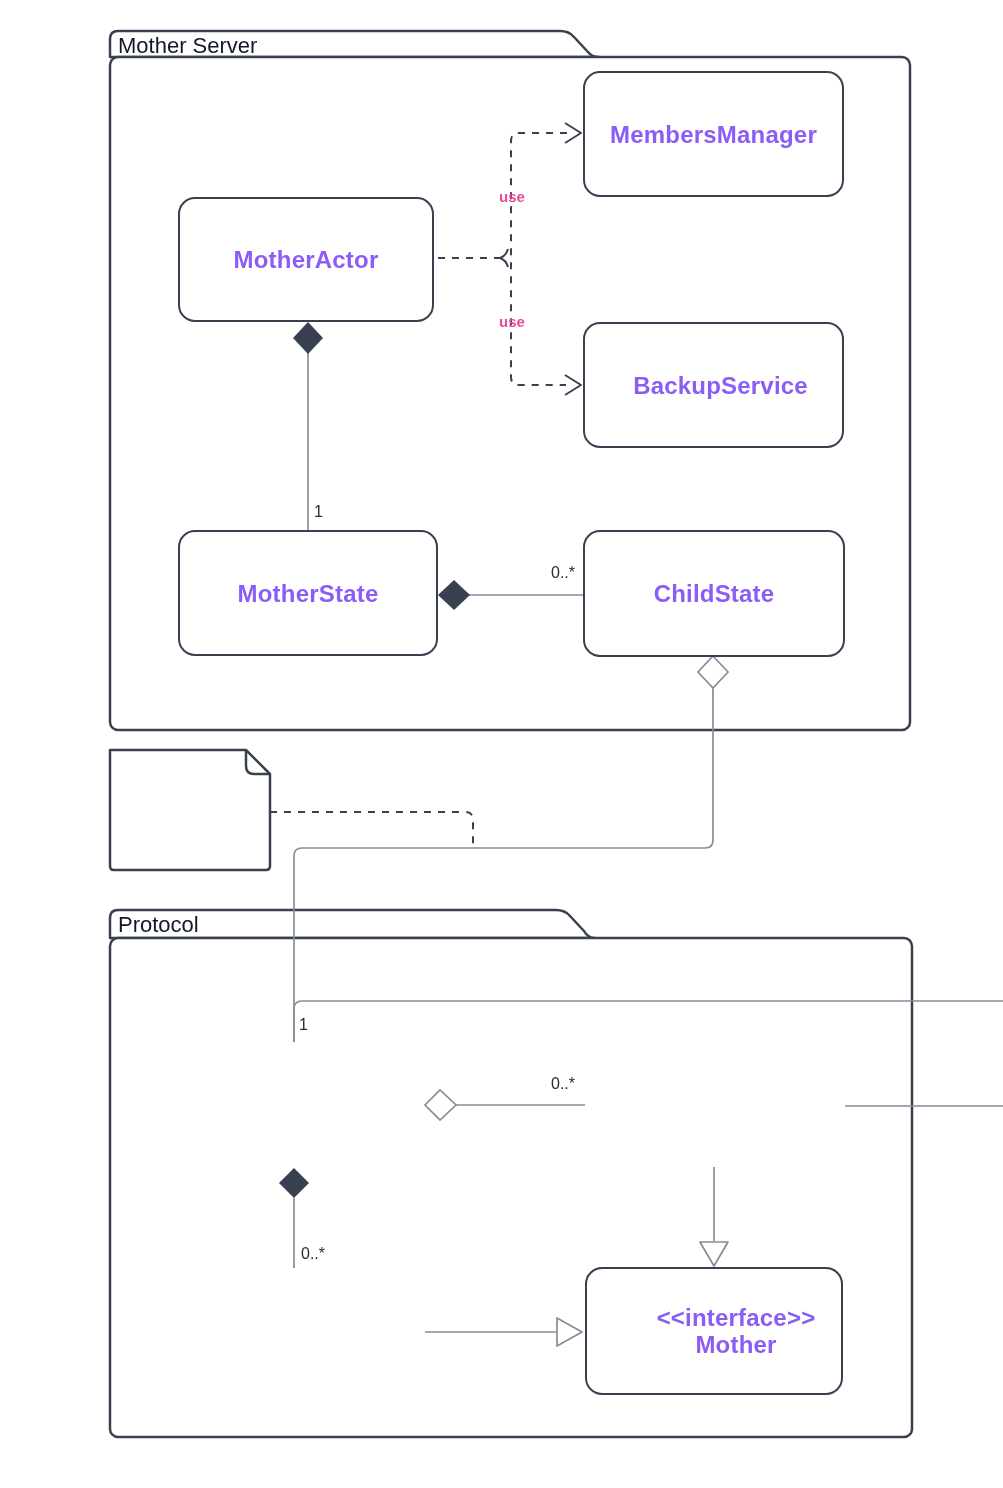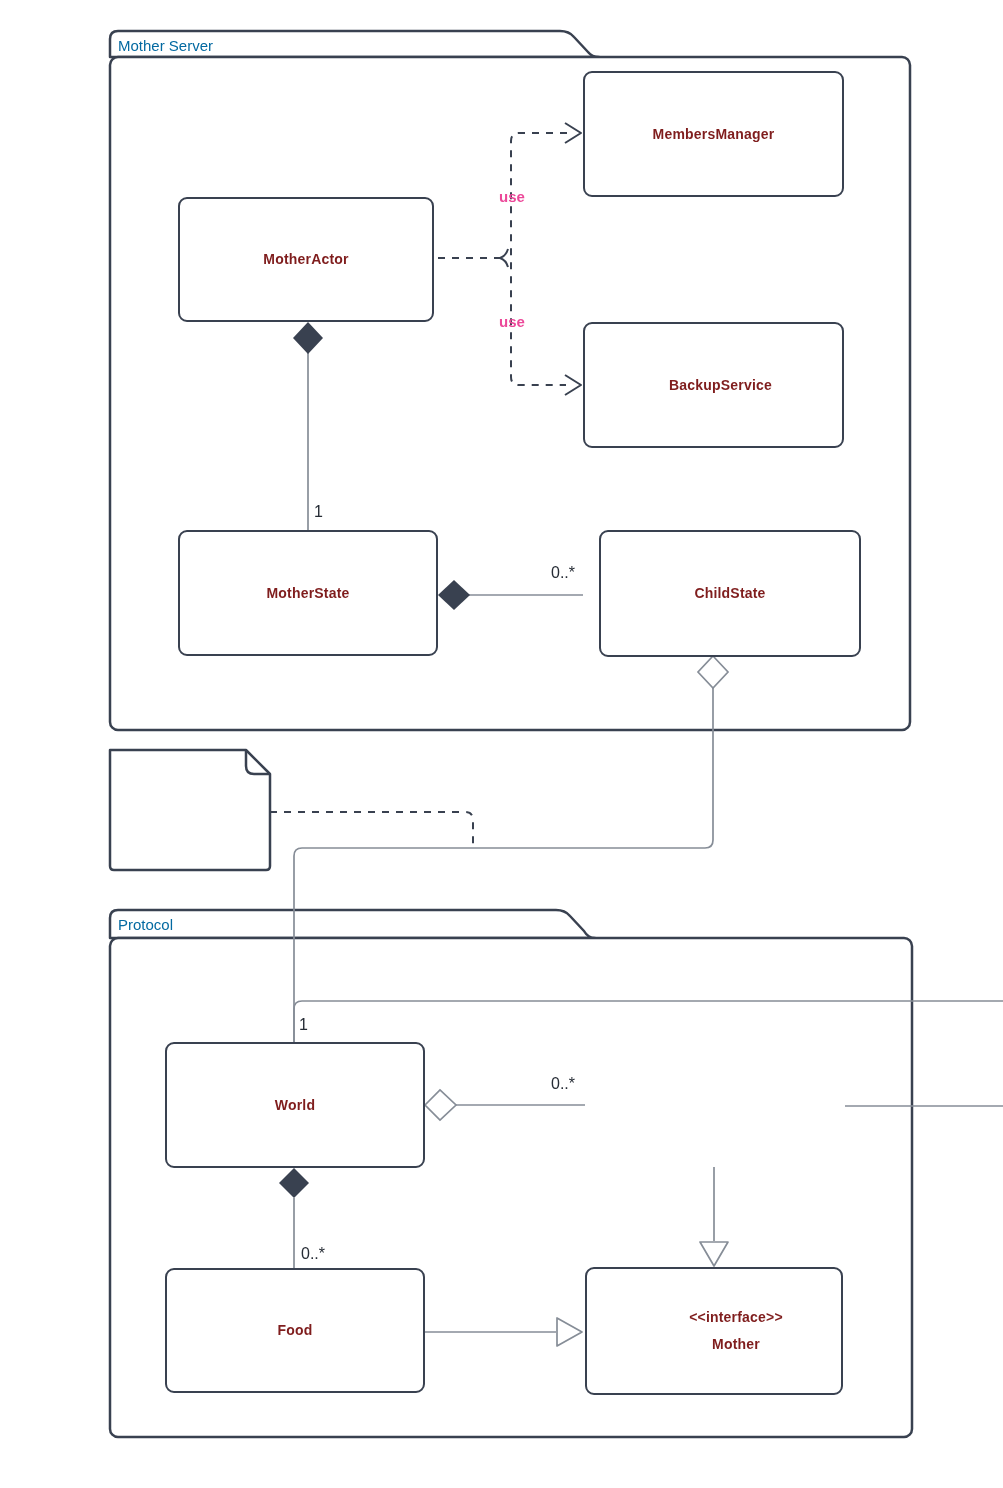--- a/index.html
+++ b/index.html
@@ -3,27 +3,27 @@
 <meta charset="utf-8">
 <style>
   html,body{margin:0;padding:0;background:#ffffff;}
   #canvas{
     position:relative;width:1003px;height:1488px;background:#ffffff;overflow:hidden;
     font-family:"Liberation Sans","DejaVu Sans",sans-serif;
   }
   #wires{position:absolute;left:0;top:0;z-index:0;}
   .uml-class{
     position:absolute;z-index:2;background:#ffffff;
-    border:2.5px solid #394150;border-radius:9px;
+    border:2.5px solid #394150;border-radius:17px;
     display:flex;flex-direction:column;align-items:center;justify-content:center;
-    font-weight:bold;font-size:14px;color:#7f1d1d;letter-spacing:.2px;
+    font-weight:bold;font-size:24px;color:#8b5cf6;letter-spacing:.2px;
     box-sizing:border-box;text-align:center;line-height:27px;
   }
   .pkg-label{
-    position:absolute;z-index:2;font-size:15px;color:#0369a1;line-height:24px;text-align:right;
+    position:absolute;z-index:2;font-size:22px;color:#0f172a;line-height:24px;text-align:right;
   }
   .edge-label{
     position:absolute;z-index:3;font-size:16px;color:#262c35;line-height:18px;white-space:nowrap;
   }
   .use-label{
     position:absolute;z-index:3;font-size:15px;font-weight:bold;color:#ec4899;
     width:40px;text-align:center;line-height:18px;
   }
   .note-text{
     position:absolute;z-index:2;left:118px;top:769px;width:140px;
@@ -115,32 +115,26 @@
   </div>
 
   <div class="uml-class" style="left:583px;top:322px;width:261px;height:126px;padding-left:14px;">
     <span>BackupService</span>
   </div>
 
   <div class="uml-class" style="left:178px;top:530px;width:260px;height:126px;">
     <span>MotherState</span>
   </div>
 
-  <div class="uml-class" style="left:583px;top:530px;width:262px;height:127px;margin-left:16px;">
+  <div class="uml-class" style="left:583px;top:530px;width:262px;height:127px;">
     <span>ChildState</span>
   </div>
 
-  <div class="uml-class" style="left:165px;top:1042px;width:260px;height:126px;">
-    <span>World</span>
-  </div>
 
 
-  <div class="uml-class" style="left:165px;top:1268px;width:260px;height:125px;">
-    <span>Food</span>
-  </div>
 
   <div class="uml-class" style="left:585px;top:1267px;width:258px;height:128px;padding-left:44px;">
     <span>&lt;&lt;interface&gt;&gt;</span>
     <span>Mother</span>
   </div>
 
 
   <div class="use-label" style="left:492px;top:188px;">use</div>
   <div class="use-label" style="left:492px;top:313px;">use</div>
 

